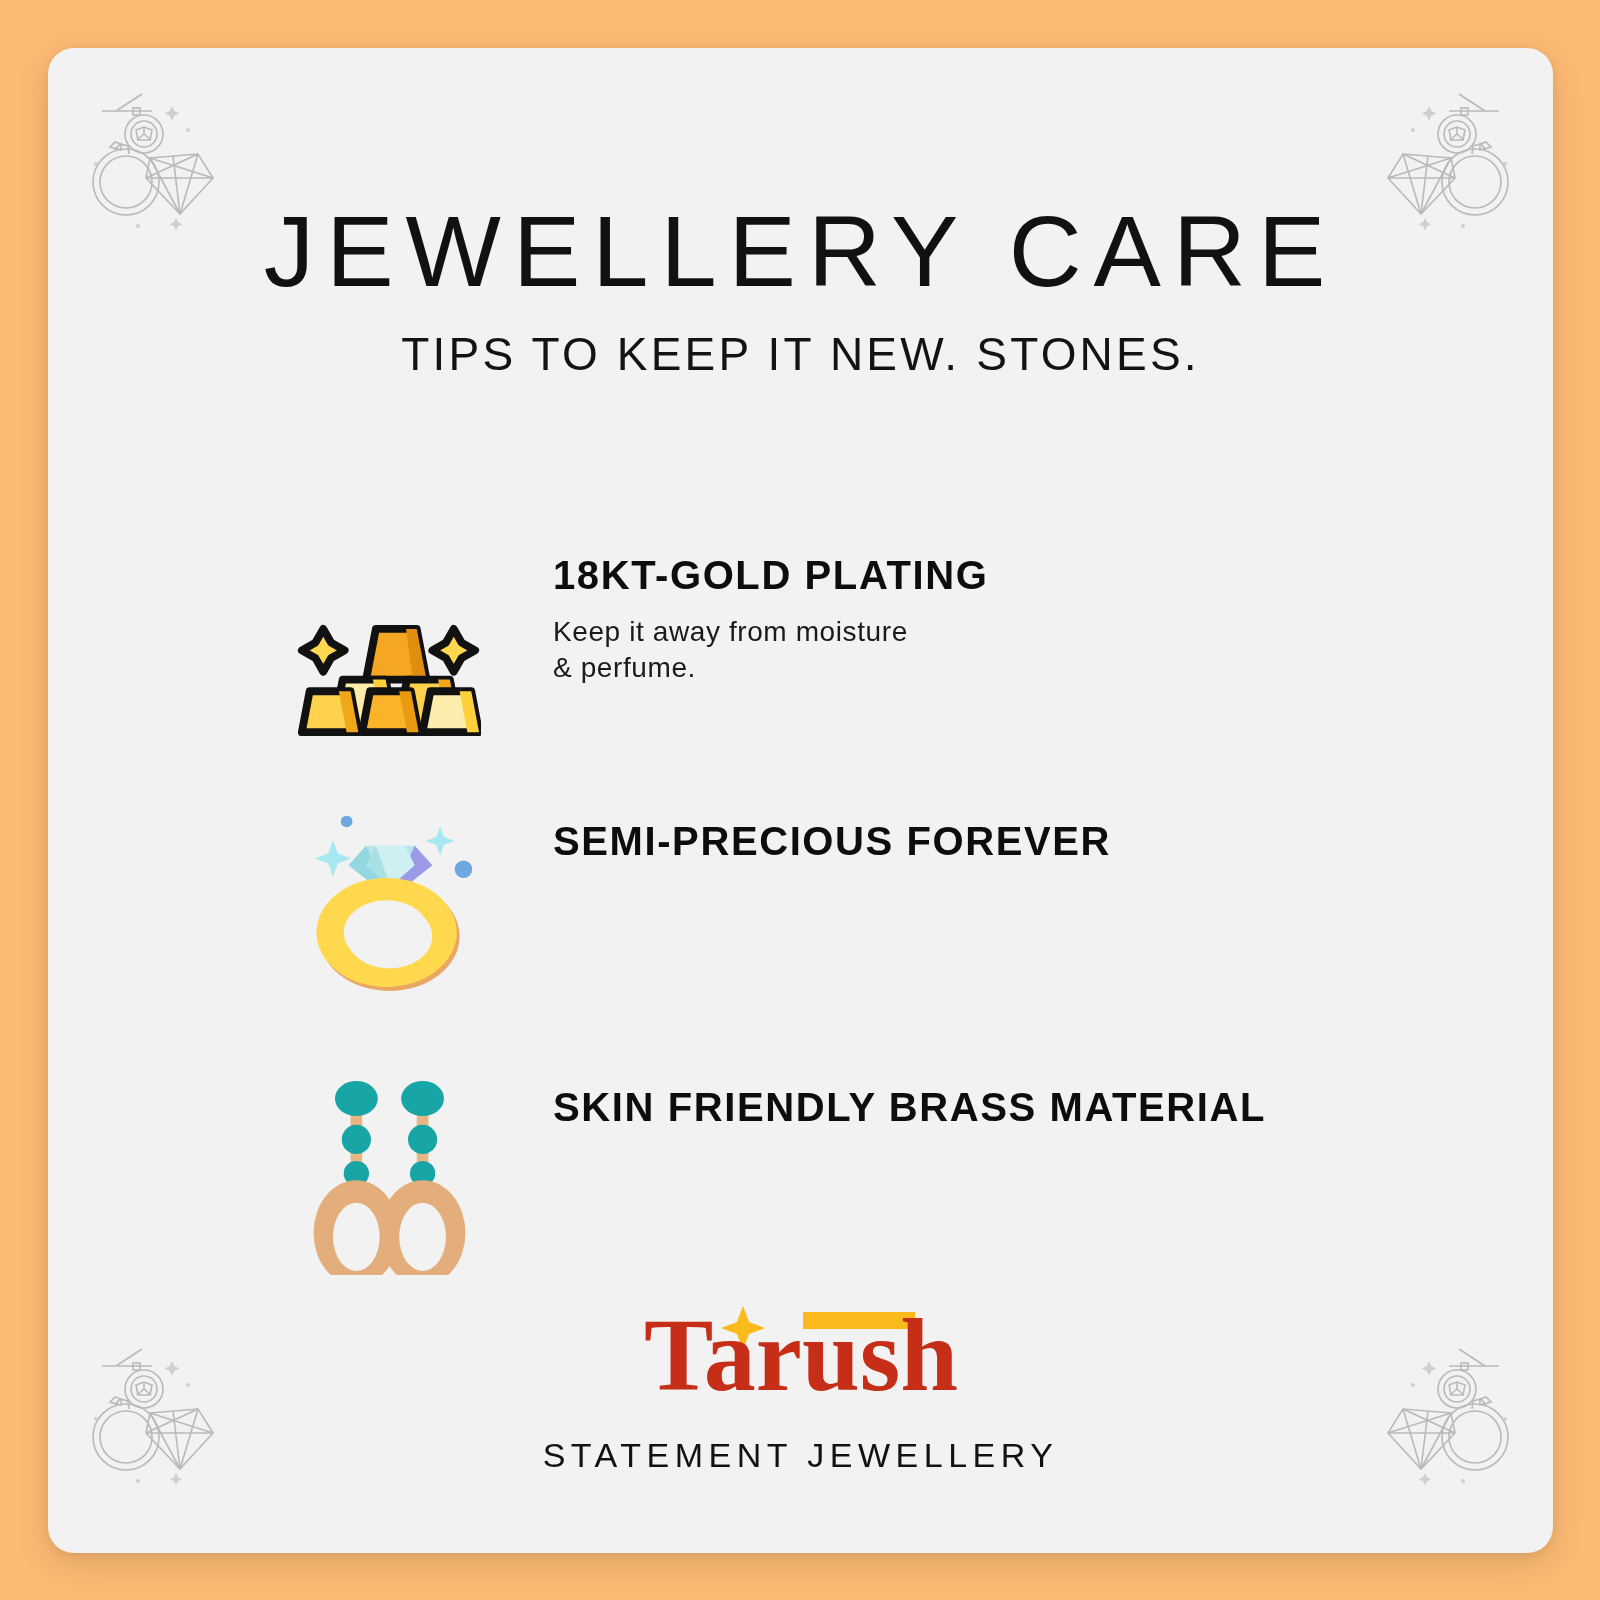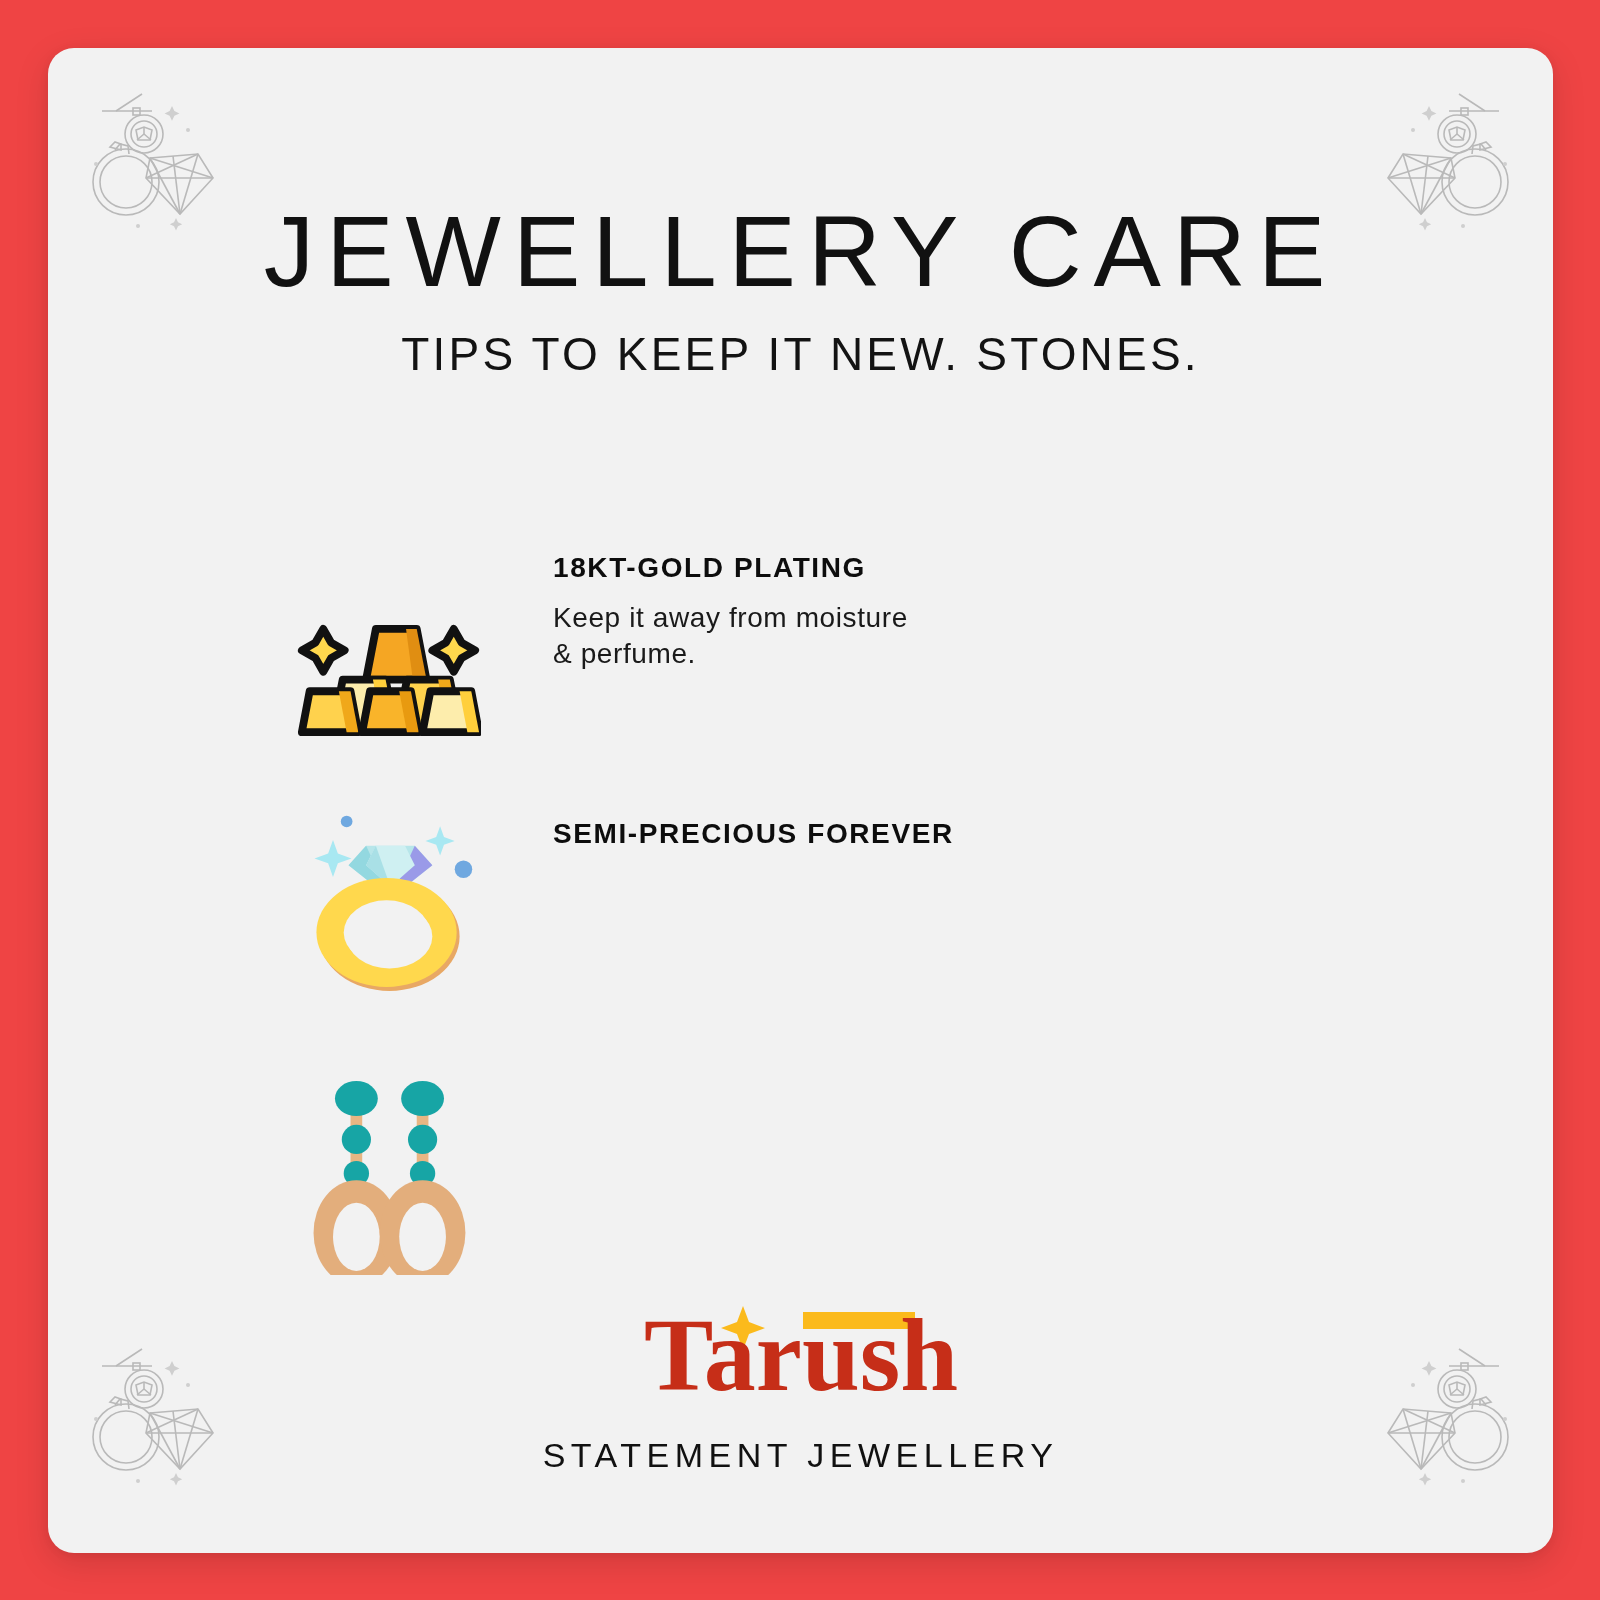--- a/index.html
+++ b/index.html
@@ -7,21 +7,21 @@
   html, body {
     width:1600px; height:1600px;
     background:#ffffff;
     font-family:"Liberation Sans", sans-serif;
     overflow:hidden;
   }
 
   #stage {
     position:relative;
     width:1600px; height:1600px;
-    background:#ef4444;
+    background:#fdba74;
   }
 
   
   .card {
     position:absolute;
     left:48px; top:48px;
     width:1505px; height:1505px;
     background:#f2f2f2;
     border-radius:26px;
     box-shadow:0 10px 34px rgba(0,0,0,0.13), 0 2px 10px rgba(0,0,0,0.06);
@@ -67,21 +67,21 @@
     width:185px; height:185px;
     display:flex; align-items:center; justify-content:center;
   }
   .tip-1 .tip-icon { top:22px; }
   .tip-2 .tip-icon { top:-12px; }
   .tip-3 .tip-icon { top:2px; }
 
   .tip-body { margin-left:257px; padding-top:4px; }
 
   .tip-heading {
-    font-size:28px;
+    font-size:40px;
     font-weight:700;
     letter-spacing:1.6px;
     color:#0d0d0d;
     line-height:1.15;
     white-space:nowrap;
   }
 
   .tip-text {
     margin-top:16px;
     font-size:28px;
@@ -327,20 +327,21 @@
 
             <rect x="124" y="22" width="12" height="86" fill="#e8b683"></rect>
             <ellipse cx="130" cy="24" rx="22" ry="18" fill="#17a5a5"></ellipse>
             <circle cx="130" cy="66" r="15" fill="#17a5a5"></circle>
             <circle cx="130" cy="101" r="13" fill="#17a5a5"></circle>
             <ellipse cx="130" cy="162" rx="44" ry="54" fill="#e3ae7c"></ellipse>
             <ellipse cx="130" cy="166" rx="24" ry="35" fill="#f2f2f2"></ellipse>
           </svg>
         </div>
         <div class="tip-body">
+          <div class="tip-heading">SKIN FRIENDLY BRASS MATERIAL</div>
         </div>
       </div>
 
     </div>
 
     <div class="footer">
       <div class="logo-wrap">
         <svg viewBox="0 0 340 110" width="340" height="110" aria-hidden="true">
 
           <rect x="172" y="22" width="112" height="17" fill="#fbba1c"></rect>

